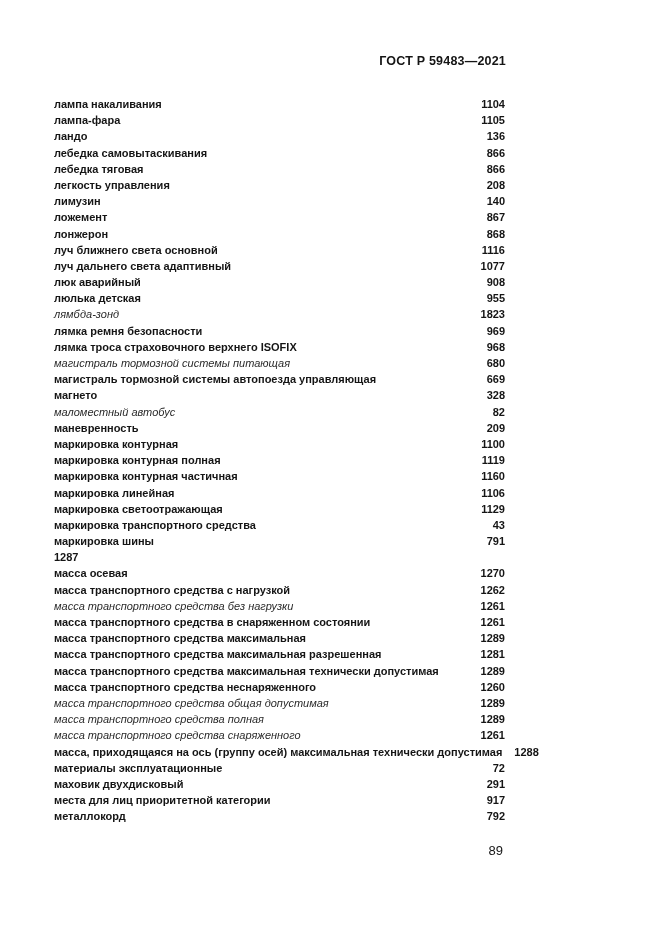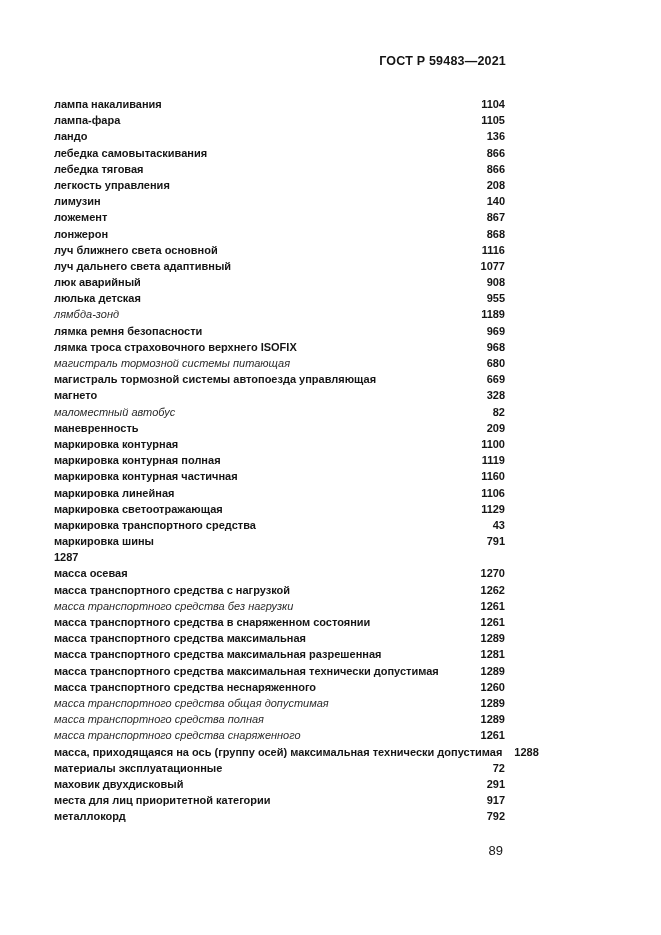--- a/index.html
+++ b/index.html
@@ -115,21 +115,21 @@
       <div class="index-row">
         <span class="term">люк аварийный</span>
         <span class="pageno">908</span>
       </div>
       <div class="index-row">
         <span class="term">люлька детская</span>
         <span class="pageno">955</span>
       </div>
       <div class="index-row italic">
         <span class="term">лямбда-зонд</span>
-        <span class="pageno">1189</span>
+        <span class="pageno">1823</span>
       </div>
       <div class="index-row">
         <span class="term">лямка ремня безопасности</span>
         <span class="pageno">969</span>
       </div>
       <div class="index-row">
         <span class="term">лямка троса страховочного верхнего ISOFIX</span>
         <span class="pageno">968</span>
       </div>
       <div class="index-row italic">

